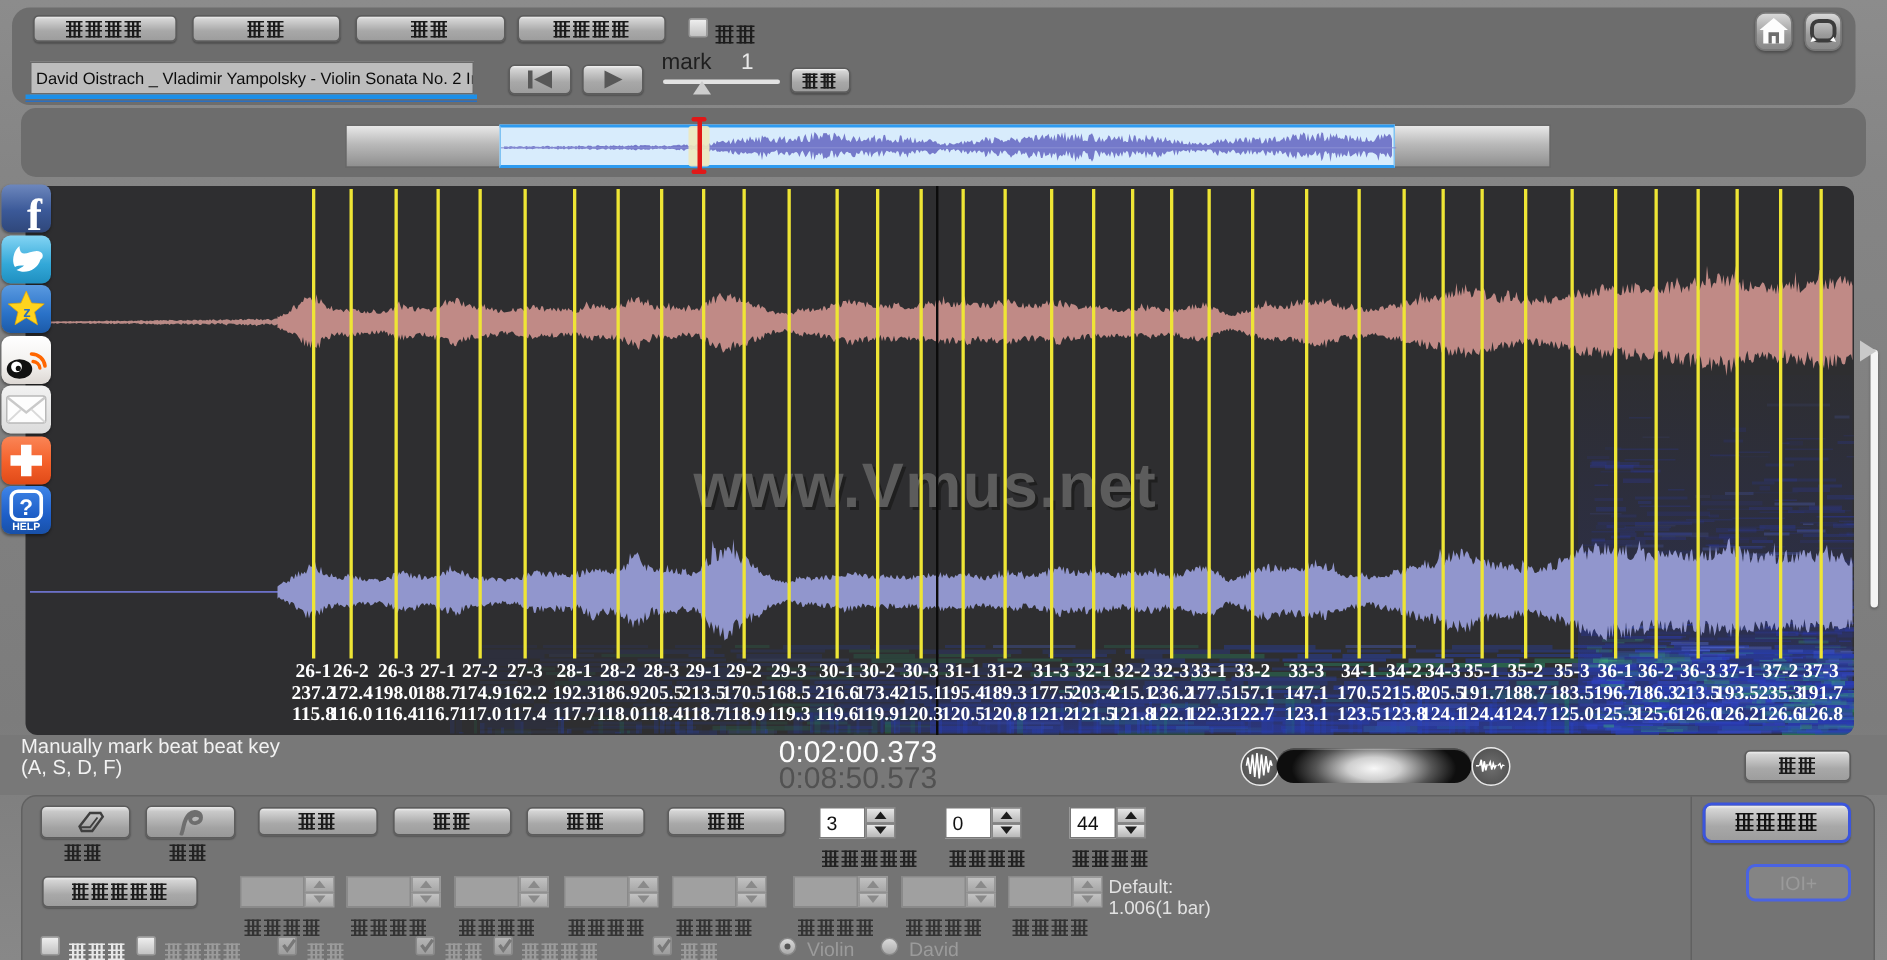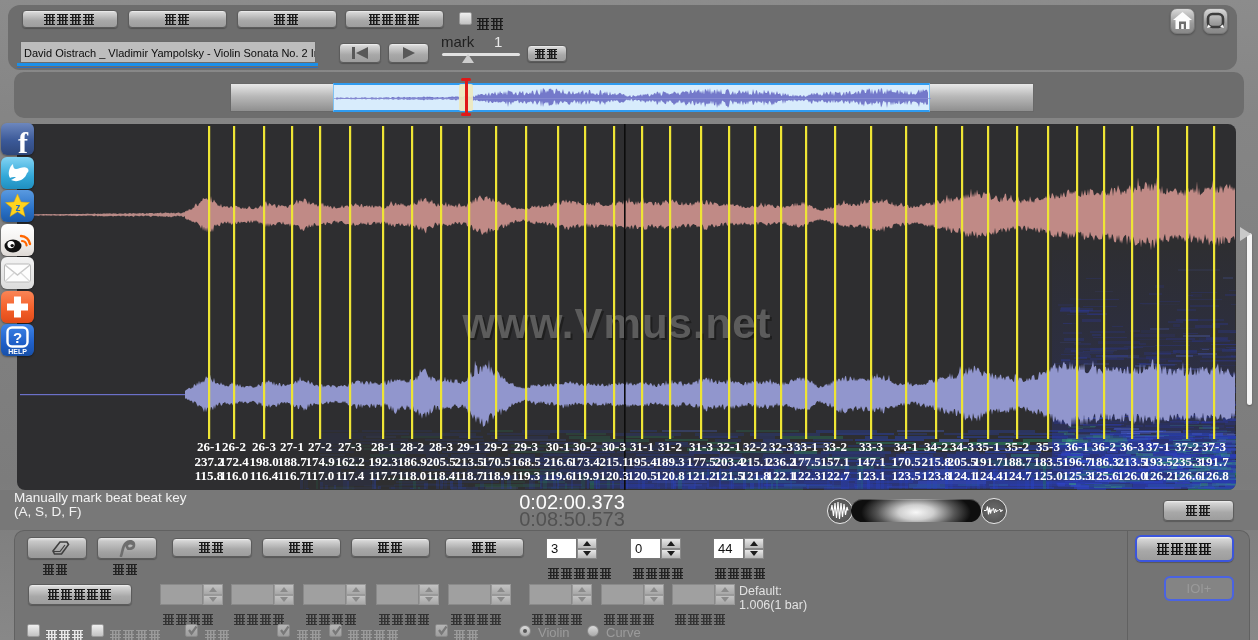--- a/index.html
+++ b/index.html
@@ -1635,12 +1635,12 @@
     <svg width="13" height="13" viewBox="0 0 13 13" style="position:absolute;left:0;top:-1px">
       <path d="M3 6 L5.5 9.5 L10.5 2.5" stroke="#787878" stroke-width="2.2" fill="none"></path>
     </svg>
   </div>
 <div class="lab" style="left:454px;top:626px"><span class="cjrun"><i class="cj" style="width:11px;height:11px;margin-right:2px;--c:#9b9b9b"></i><i class="cj" style="width:11px;height:11px;margin-right:2px;--c:#9b9b9b"></i></span></div>
 <div class="abs" style="left:519px;top:625px;width:12px;height:12px;border-radius:50%;background:linear-gradient(#dadada,#aaa);border:1px solid #888">
     <div style="position:absolute;left:3px;top:3px;width:4px;height:4px;border-radius:50%;background:#555"></div>
   </div>
 <div class="lab" style="left:538px;top:625px;font:13px 'Liberation Sans';color:#9b9b9b">Violin</div>
 <div class="abs" style="left:587px;top:625px;width:12px;height:12px;border-radius:50%;background:linear-gradient(#dadada,#aaa);border:1px solid #888"></div>
-<div class="lab" style="left:606px;top:625px;font:13px 'Liberation Sans';color:#9b9b9b">Curve</div>
+<div class="lab" style="left:606px;top:625px;font:13px 'Liberation Sans';color:#9b9b9b">David</div>
 </body></html>

